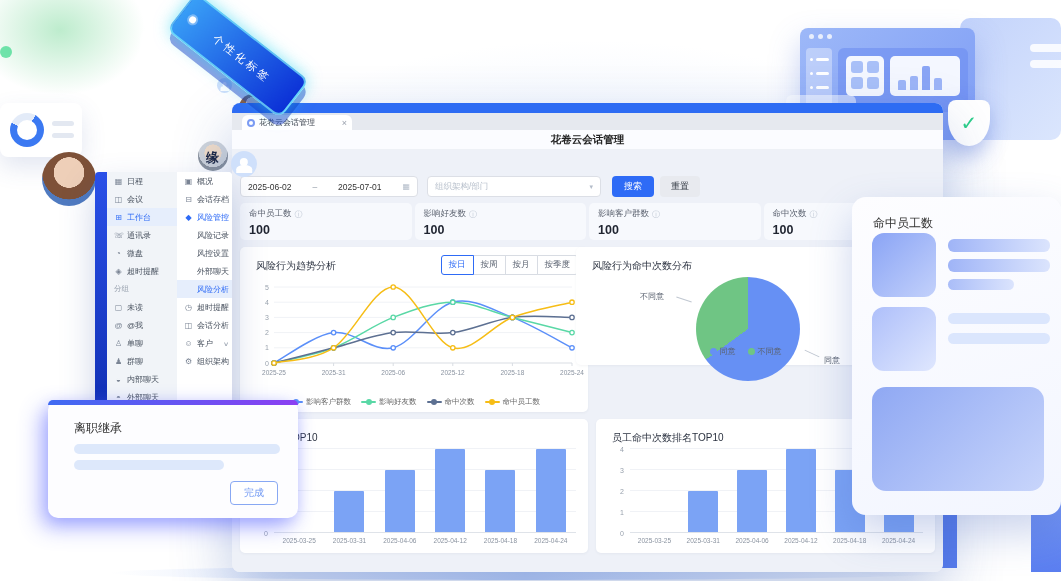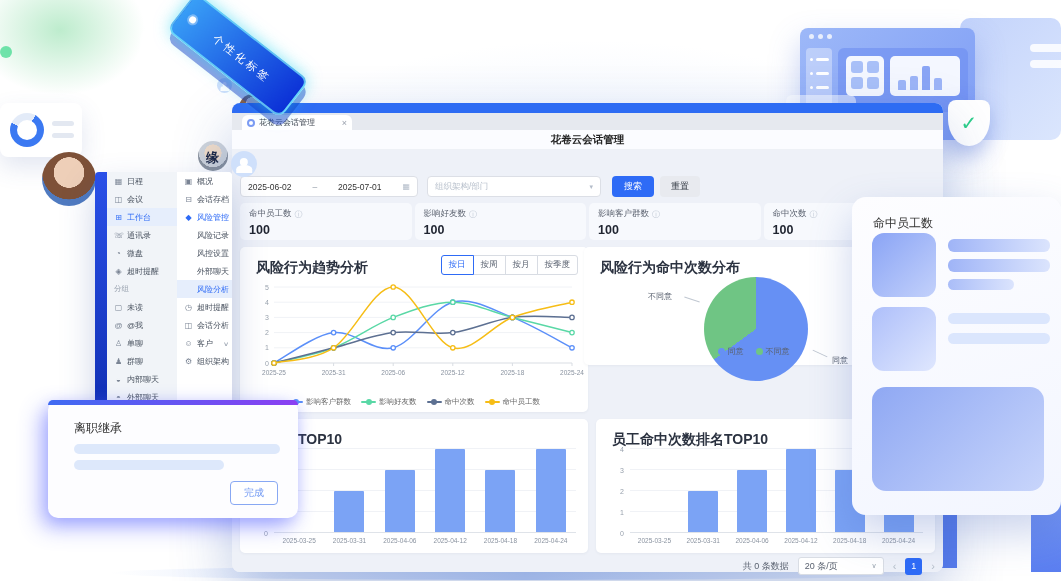--- a/index.html
+++ b/index.html
@@ -36,21 +36,21 @@
         display:flex;align-items:center;font-size:8.5px;color:#333;padding:0 7px;gap:5px;}
   .btn{position:absolute;height:21px;border-radius:4px;font-size:9px;display:flex;align-items:center;justify-content:center;box-sizing:border-box;}
   
   .statrow{position:absolute;left:8px;top:29px;width:695px;height:37px;display:flex;gap:3px;}
   .stat{flex:1;background:#f7f9fd;border-radius:5px;padding:5px 9px;box-sizing:border-box;}
   .stat .sl{font-size:8.5px;color:#5c6370;display:flex;align-items:center;gap:3px;}
   .stat .si{font-size:8px;color:#c2cad6;}
   .stat .sv{font-size:12.5px;color:#1f2430;font-weight:bold;margin-top:3px;}
   
   .panel{position:absolute;background:#fff;border-radius:5px;box-shadow:0 1px 3px rgba(31,56,88,.05);}
-  .ptitle{position:absolute;left:16px;top:12px;font-size:14px;font-weight:bold;color:#2b3240;}
+  .ptitle{position:absolute;left:16px;top:12px;font-size:10px;font-weight:normal;color:#2b3240;}
   .tabsgrp{position:absolute;right:10px;top:0;display:flex;margin-top:8px;}
   .ttab{font-size:8.5px;color:#5a6270;border:1px solid #d8dce3;background:#fff;padding:3px 7px;margin-left:-1px;}
   .ttab:first-child{border-radius:3px 0 0 3px;}
   .ttab:last-child{border-radius:0 3px 3px 0;}
   .ttab.on{color:#2e6bf6;border-color:#2e6bf6;position:relative;z-index:1;}
   .legend{position:absolute;left:0;right:0;bottom:5px;display:flex;justify-content:center;gap:10px;font-size:7.5px;color:#666;}
   .lgi{display:flex;align-items:center;gap:3px;}
   .lgmark{width:15px;height:2.5px;border-radius:2px;position:relative;}
   .lgmark::after{content:"";position:absolute;width:6px;height:6px;border-radius:50%;left:4.5px;top:-1.8px;background:inherit;}
   .pielegend{position:absolute;left:0;right:0;display:flex;justify-content:center;gap:12px;font-size:8px;color:#5a6270;}
@@ -344,21 +344,21 @@
               <span class="lgmark" style="background: rgb(93, 112, 146);"></span>
               <span>命中次数</span>
             </span>
             <span class="lgi">
               <span class="lgmark" style="background: rgb(246, 189, 22);"></span>
               <span>命中员工数</span>
             </span>
           </div>
       </div>
 
-      <div class="panel" style="left:352px;top:73px;width:339px;height:118px;">
+      <div class="panel" style="left:344px;top:73px;width:339px;height:118px;">
         <div class="ptitle">风险行为命中次数分布</div>
         <div id="pie" style="position: absolute; left: 120px; top: 30px; width: 104px; height: 104px; border-radius: 50%; background: conic-gradient(rgb(102, 144, 244) 0deg, rgb(102, 144, 244) 234deg, rgb(111, 197, 132) 234deg, rgb(111, 197, 132) 360deg);"></div>
         <div class="pielab" id="pielab0" style="left:248px;top:108px;">同意</div>
         <div class="pielab" id="pielab1" style="left:64px;top:44px;">不同意</div>
         <div class="pieline" style="left:100px;top:52px;transform:rotate(18deg);"></div>
         <div class="pieline" style="left:228px;top:106px;transform:rotate(25deg);"></div>
         <div class="pielegend" id="pielegend" style="bottom:8px;">
             <span><span class="dot" style="background: rgb(102, 144, 244);"></span>同意</span>
             <span><span class="dot" style="background: rgb(111, 197, 132);"></span>不同意</span>
           </div>
@@ -452,30 +452,20 @@
               <span>2025-03-25</span>
               <span>2025-03-31</span>
               <span>2025-04-06</span>
               <span>2025-04-12</span>
               <span>2025-04-18</span>
               <span>2025-04-24</span>
             </div>
           </div>
       </div>
 
-      <div class="pager" style="top:383px;">
-        <span>共 0 条数据</span>
-        <span class="psel">
-          <span>20 条/页</span>
-          <span class="car">∨</span>
-        </span>
-        <span class="pnav">‹</span>
-        <span class="pnum">1</span>
-        <span class="pnav">›</span>
-      </div>
     </div>
   </div>
 
   <div class="sidewrap">
     <div class="edge"></div>
     <div class="colA" id="navA">
         <div class="navitem">
           <span class="ic">▦</span>
           <span>日程</span>
         </div>

